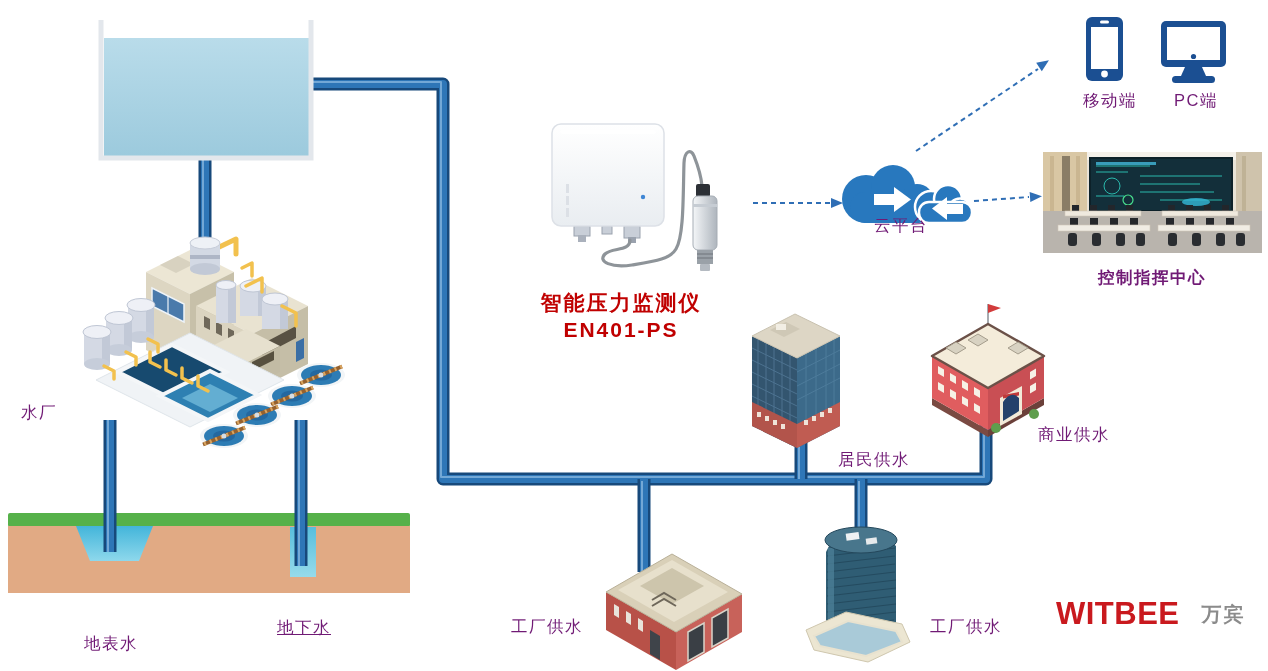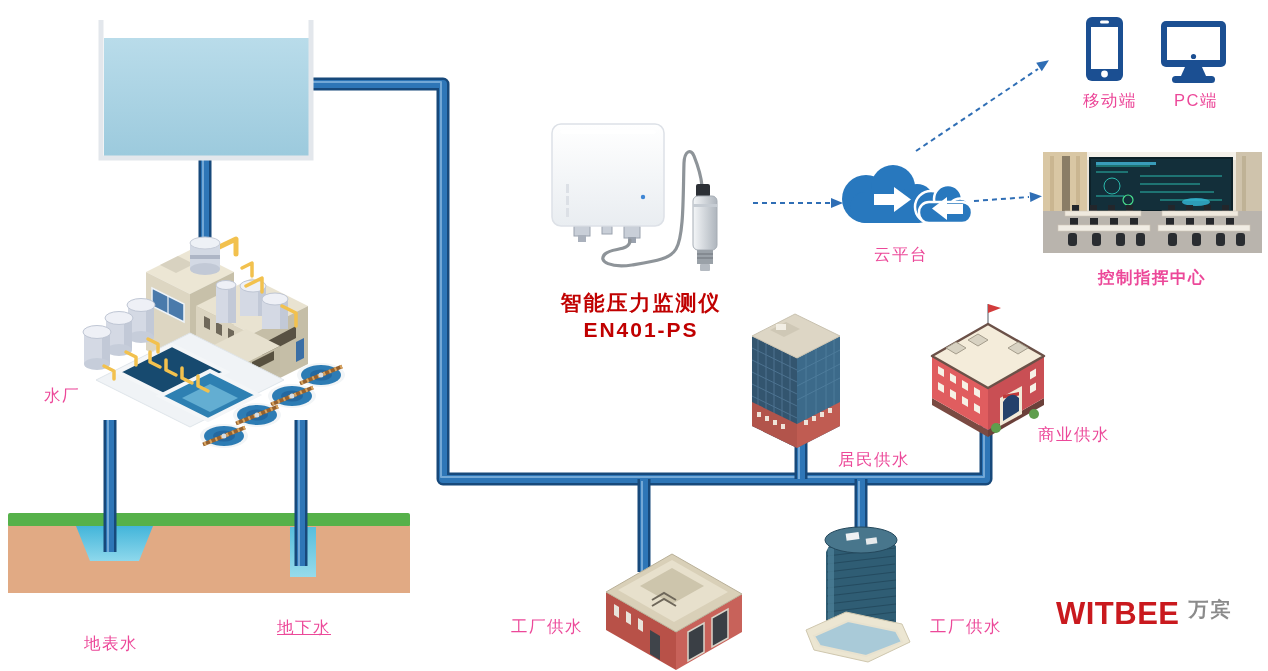--- a/index.html
+++ b/index.html
@@ -1,23 +1,23 @@
 <!DOCTYPE html>
 <html><head>
 <meta charset="utf-8">
 <style>
   html,body{margin:0;padding:0;background:#ffffff;}
   #stage{position:relative;width:1268px;height:671px;background:#ffffff;overflow:hidden;
          font-family:"Liberation Sans","DejaVu Sans",sans-serif;}
   #art{position:absolute;left:0;top:0;}
-  .lbl{position:absolute;transform:translate(-50%,-50%);font-size:16.5px;color:#ec4899;
+  .lbl{position:absolute;transform:translate(-50%,-50%);font-size:16.5px;color:#701a75;
        letter-spacing:1.5px;white-space:nowrap;}
   .title-line{position:absolute;transform:translate(-50%,-50%);font-size:21px;font-weight:bold;
-       color:#c00000;letter-spacing:2px;white-space:nowrap;margin-left:20px;}
-  #logo{position:absolute;left:1056px;top:596px;display:flex;align-items:flex-start;gap:9px;}
+       color:#c00000;letter-spacing:2px;white-space:nowrap;}
+  #logo{position:absolute;left:1056px;top:596px;display:flex;align-items:center;gap:22px;}
   .logo-en{font-size:31px;font-weight:800;color:#c9191e;letter-spacing:0.5px;}
   .logo-cn{font-size:20px;font-weight:700;color:#8b8b8b;letter-spacing:2px;}
   .pipe-o{fill:none;stroke:#17497b;stroke-width:13;stroke-linejoin:round;stroke-linecap:butt;}
   .pipe-i{fill:none;stroke:#2e76b7;stroke-width:8;stroke-linejoin:round;stroke-linecap:butt;}
   .pipe-h{fill:none;stroke:#7fb2dc;stroke-width:2;stroke-linejoin:round;opacity:.85;}
   .ypipe{fill:none;stroke:#f2c14e;stroke-width:5;stroke-linejoin:round;stroke-linecap:round;}
   .ypipe2{fill:none;stroke:#f2c14e;stroke-width:3.5;stroke-linejoin:round;stroke-linecap:round;}
   .dash{fill:none;stroke:#2f6eb5;stroke-width:2;stroke-dasharray:5 4;}
 </style>
 </head>
@@ -428,30 +428,30 @@
     <path d="M1003 402 Q1011 390 1019 398 L1019 411 L1003 421 Z" fill="#24416b"></path>
     <polygon points="932,356 988,324 1044,356 988,388" fill="#f4ecda" stroke="#6b5148" stroke-width="2.5" stroke-linejoin="round"></polygon>
     <polygon points="946,348 956,342 966,348 956,354" fill="#d8d2c2" stroke="#a59d8c"></polygon>
     <polygon points="968,340 978,334 988,340 978,346" fill="#d8d2c2" stroke="#a59d8c"></polygon>
     <polygon points="1008,348 1018,342 1028,348 1018,354" fill="#d8d2c2" stroke="#a59d8c"></polygon>
     <circle cx="996" cy="428" r="5" fill="#5f9e4d"></circle>
     <circle cx="1034" cy="414" r="5" fill="#5f9e4d"></circle>
   </g>
 </svg>
 
-  <div class="lbl" style="left:39px;top:396px;margin-left:23px;">水厂</div>
+  <div class="lbl" style="left:39px;top:413px;">水厂</div>
   <div class="lbl" style="left:111px;top:644px;">地表水</div>
   <div class="lbl" style="left:304px;top:628px;text-decoration:underline;">地下水</div>
   <div class="lbl" style="left:547px;top:627px;text-align:center;">工厂供水</div>
   <div class="lbl" style="left:966px;top:627px;">工厂供水</div>
   <div class="lbl" style="left:874px;top:436px;margin-top:24px;">居民供水</div>
   <div class="lbl" style="left:1074px;top:435px;">商业供水</div>
   <div class="lbl" style="left:1110px;top:101px;">移动端</div>
   <div class="lbl" style="left:1196px;top:101px;">PC端</div>
-  <div class="lbl" style="left:901px;top:255px;">云平台</div>
+  <div class="lbl" style="left:901px;top:226px;">云平台</div>
   <div class="lbl" style="left:1152px;top:278px;font-weight:bold;">控制指挥中心</div>
 
   <div class="title-line" style="left:621px;top:303px;">智能压力监测仪</div>
   <div class="title-line" style="left:621px;top:330px;">EN401-PS</div>
 
   <div id="logo">
     <span class="logo-en">WITBEE</span>
     <span class="logo-cn">万宾</span>
   </div>
 </div>

